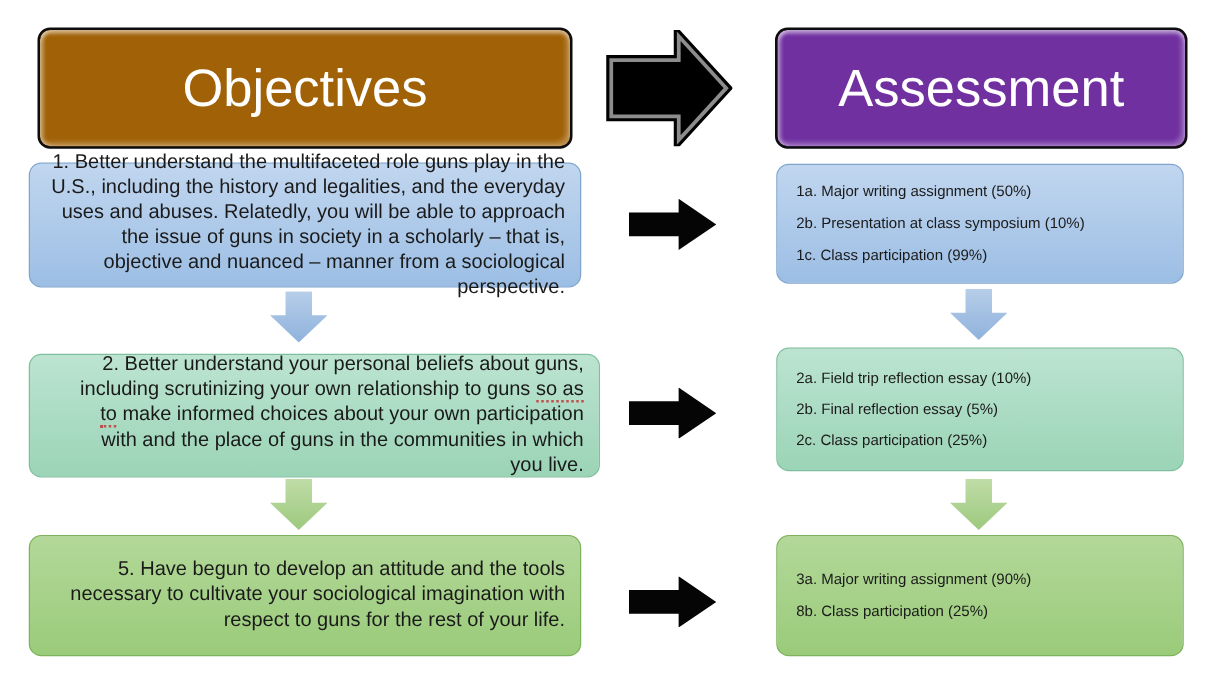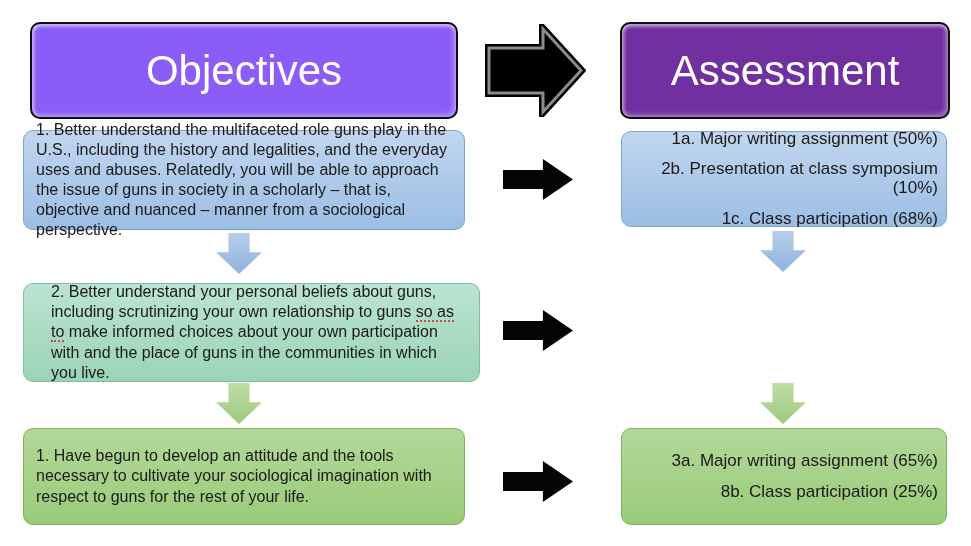--- a/index.html
+++ b/index.html
@@ -9,40 +9,40 @@
   }
   
   .hdr{
     position:absolute;display:flex;align-items:center;justify-content:center;
     border:2px solid #0d0d0d;border-radius:10px;
     box-shadow:inset 0 3px 3px rgba(255,255,255,.45),
                inset 3px 0 3px rgba(255,255,255,.35),
                inset -3px -3px 4px rgba(255,255,255,.28);
   }
   .hdr span{color:#ffffff;font-size:42px;line-height:1;}
-  .hdr-obj{left:30px;top:22px;width:424px;height:93px;background:#8b5cf6;}
+  .hdr-obj{left:30px;top:22px;width:424px;height:93px;background:#a16207;}
   .hdr-asm{left:620px;top:22px;width:326px;height:93px;background:#7030A0;}
   
   .big-arrow{position:absolute;left:484px;top:24px;}
   
   .cbox{
     position:absolute;border-radius:10px;display:flex;flex-direction:column;justify-content:center;
   }
   .box-blue {background:linear-gradient(#C1D6EF,#9CBEE4);border:1.5px solid #7FA5CF;}
   .box-teal {background:linear-gradient(#BCE4D1,#9BD4B6);border:1.5px solid #7FBF9E;}
   .box-green{background:linear-gradient(#B3D899,#9ACB7A);border:1.5px solid #7DB35C;}
   .box-obj-1{left:23px;top:130px;width:440px;height:98px;}
   .box-asm-1{left:621px;top:131px;width:324px;height:94px;}
   .box-obj-2{left:23px;top:283px;width:440px;height:97px;padding-left:15px;}
   .box-asm-2{left:621px;top:278px;width:324px;height:97px;}
   .box-obj-3{left:23px;top:428px;width:440px;height:95px;}
   .box-asm-3{left:621px;top:428px;width:324px;height:95px;}
-  .obj-text{font-size:16px;line-height:1.26;padding:4px 12px 4px 12px;}
+  .obj-text{font-size:16px;line-height:1.26;padding:4px 12px 4px 12px;text-align:right;}
   .asm-list{display:flex;flex-direction:column;gap:12px;padding-left:15px;padding-right:8px;}
-  .asm-line{font-size:17px;line-height:1.1;text-align:right;}
+  .asm-line{font-size:12px;line-height:1.1;}
   .squiggle{border-bottom:2px dotted #C0504D;}
   
   .mid-arrow{
     position:absolute;width:70px;height:41px;background:#050505;
     clip-path:polygon(0% 27%,57% 27%,57% 0%,100% 50%,57% 100%,57% 73%,0% 73%);
   }
   .mid-1{left:503px;top:159px;}
   .mid-2{left:503px;top:310px;}
   .mid-3{left:503px;top:461px;}
   
@@ -76,39 +76,46 @@
   </div>
 
   <div class="cbox box-blue box-obj-1">
     <div class="obj-text">1. Better understand the multifaceted role guns play in the U.S., including the history and legalities, and the everyday uses and abuses. Relatedly, you will be able to approach the issue of guns in society in a scholarly – that is, objective and nuanced – manner from a sociological perspective.</div>
   </div>
   <div class="mid-arrow mid-1"></div>
   <div class="cbox box-blue box-asm-1">
     <div class="asm-list">
       <div class="asm-line">1a. Major writing assignment (50%)</div>
       <div class="asm-line">2b. Presentation at class symposium (10%)</div>
-      <div class="asm-line">1c. Class participation (68%)</div>
+      <div class="asm-line">1c. Class participation (99%)</div>
     </div>
   </div>
 
   <div class="down-arrow down-blue dl-1"></div>
   <div class="down-arrow down-blue dr-1"></div>
 
   <div class="cbox box-teal box-obj-2">
     <div class="obj-text"><span>2. Better understand your personal beliefs about guns, including scrutinizing your own relationship to guns </span><span class="squiggle">so as to</span><span> make informed choices about your own participation with and the place of guns in the communities in which you live.</span></div>
   </div>
   <div class="mid-arrow mid-2"></div>
+  <div class="cbox box-teal box-asm-2">
+    <div class="asm-list">
+      <div class="asm-line">2a. Field trip reflection essay (10%)</div>
+      <div class="asm-line">2b. Final reflection essay (5%)</div>
+      <div class="asm-line">2c. Class participation (25%)</div>
+    </div>
+  </div>
 
   <div class="down-arrow down-green dl-2"></div>
   <div class="down-arrow down-green dr-2"></div>
 
   <div class="cbox box-green box-obj-3">
-    <div class="obj-text">1. Have begun to develop an attitude and the tools necessary to cultivate your sociological imagination with respect to guns for the rest of your life.</div>
+    <div class="obj-text">5. Have begun to develop an attitude and the tools necessary to cultivate your sociological imagination with respect to guns for the rest of your life.</div>
   </div>
   <div class="mid-arrow mid-3"></div>
   <div class="cbox box-green box-asm-3">
     <div class="asm-list">
-      <div class="asm-line">3a. Major writing assignment (65%)</div>
+      <div class="asm-line">3a. Major writing assignment (90%)</div>
       <div class="asm-line">8b. Class participation (25%)</div>
     </div>
   </div>
 
 </div>
 
 </body></html>

